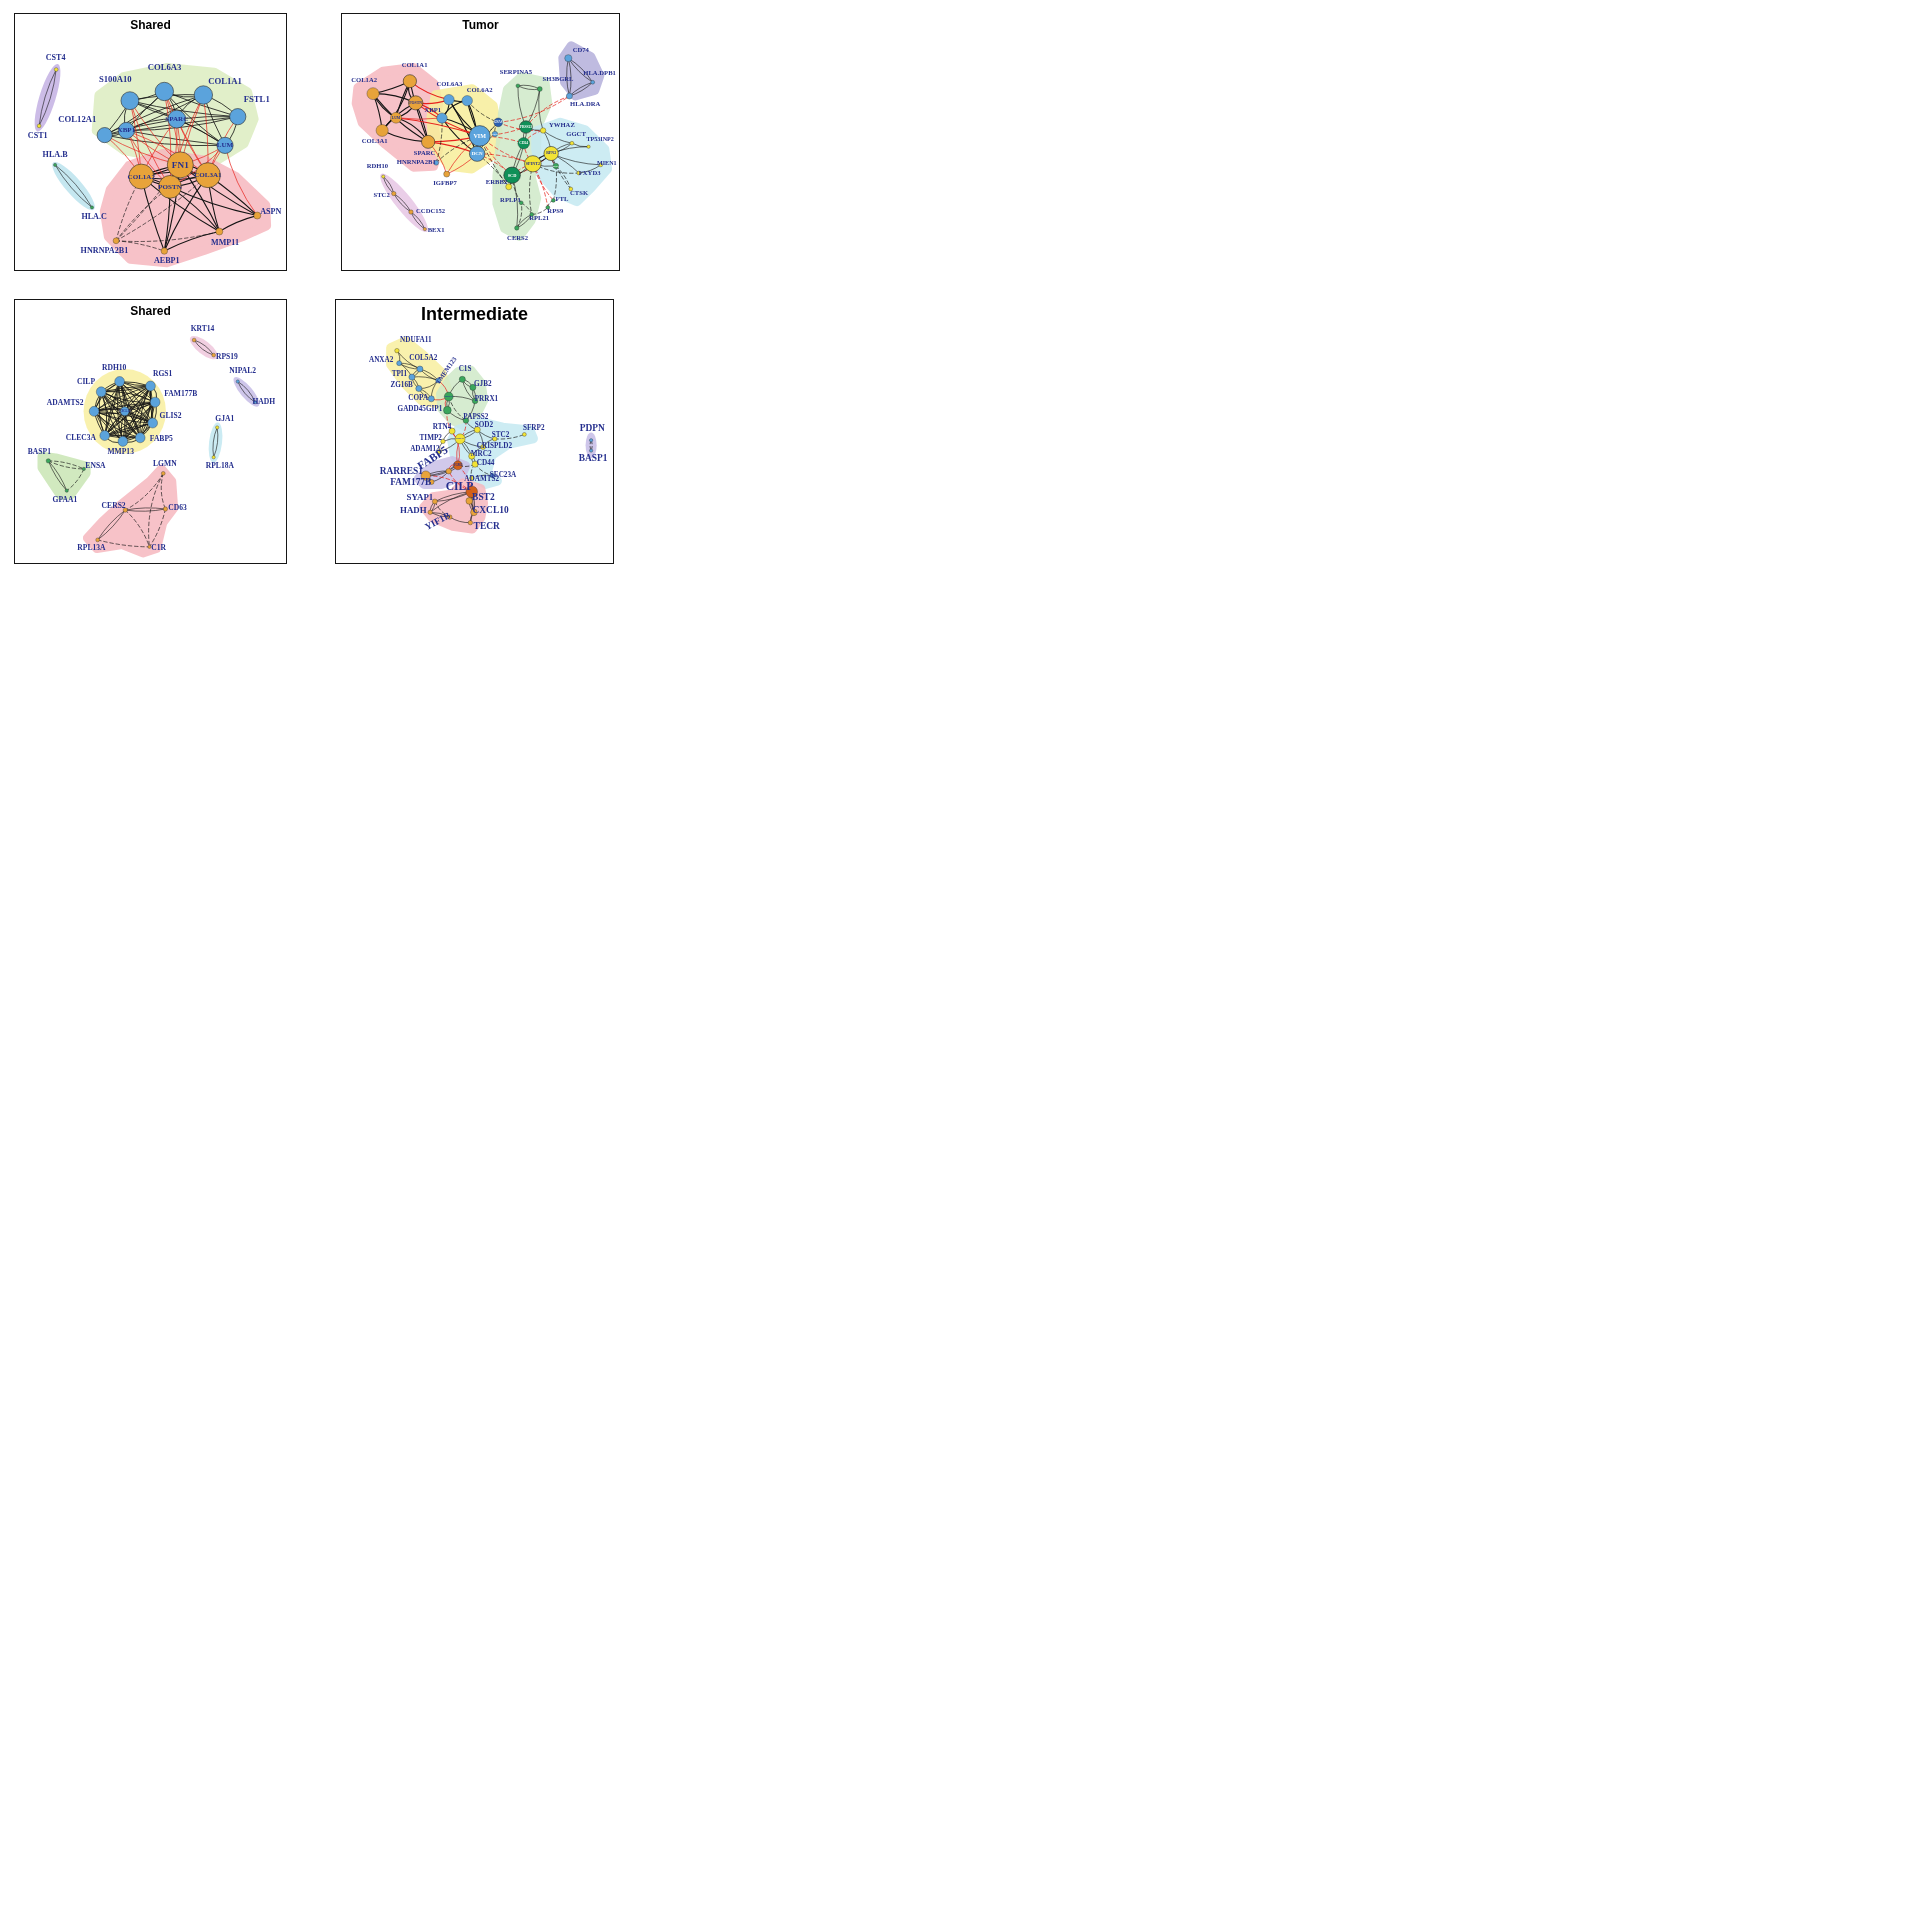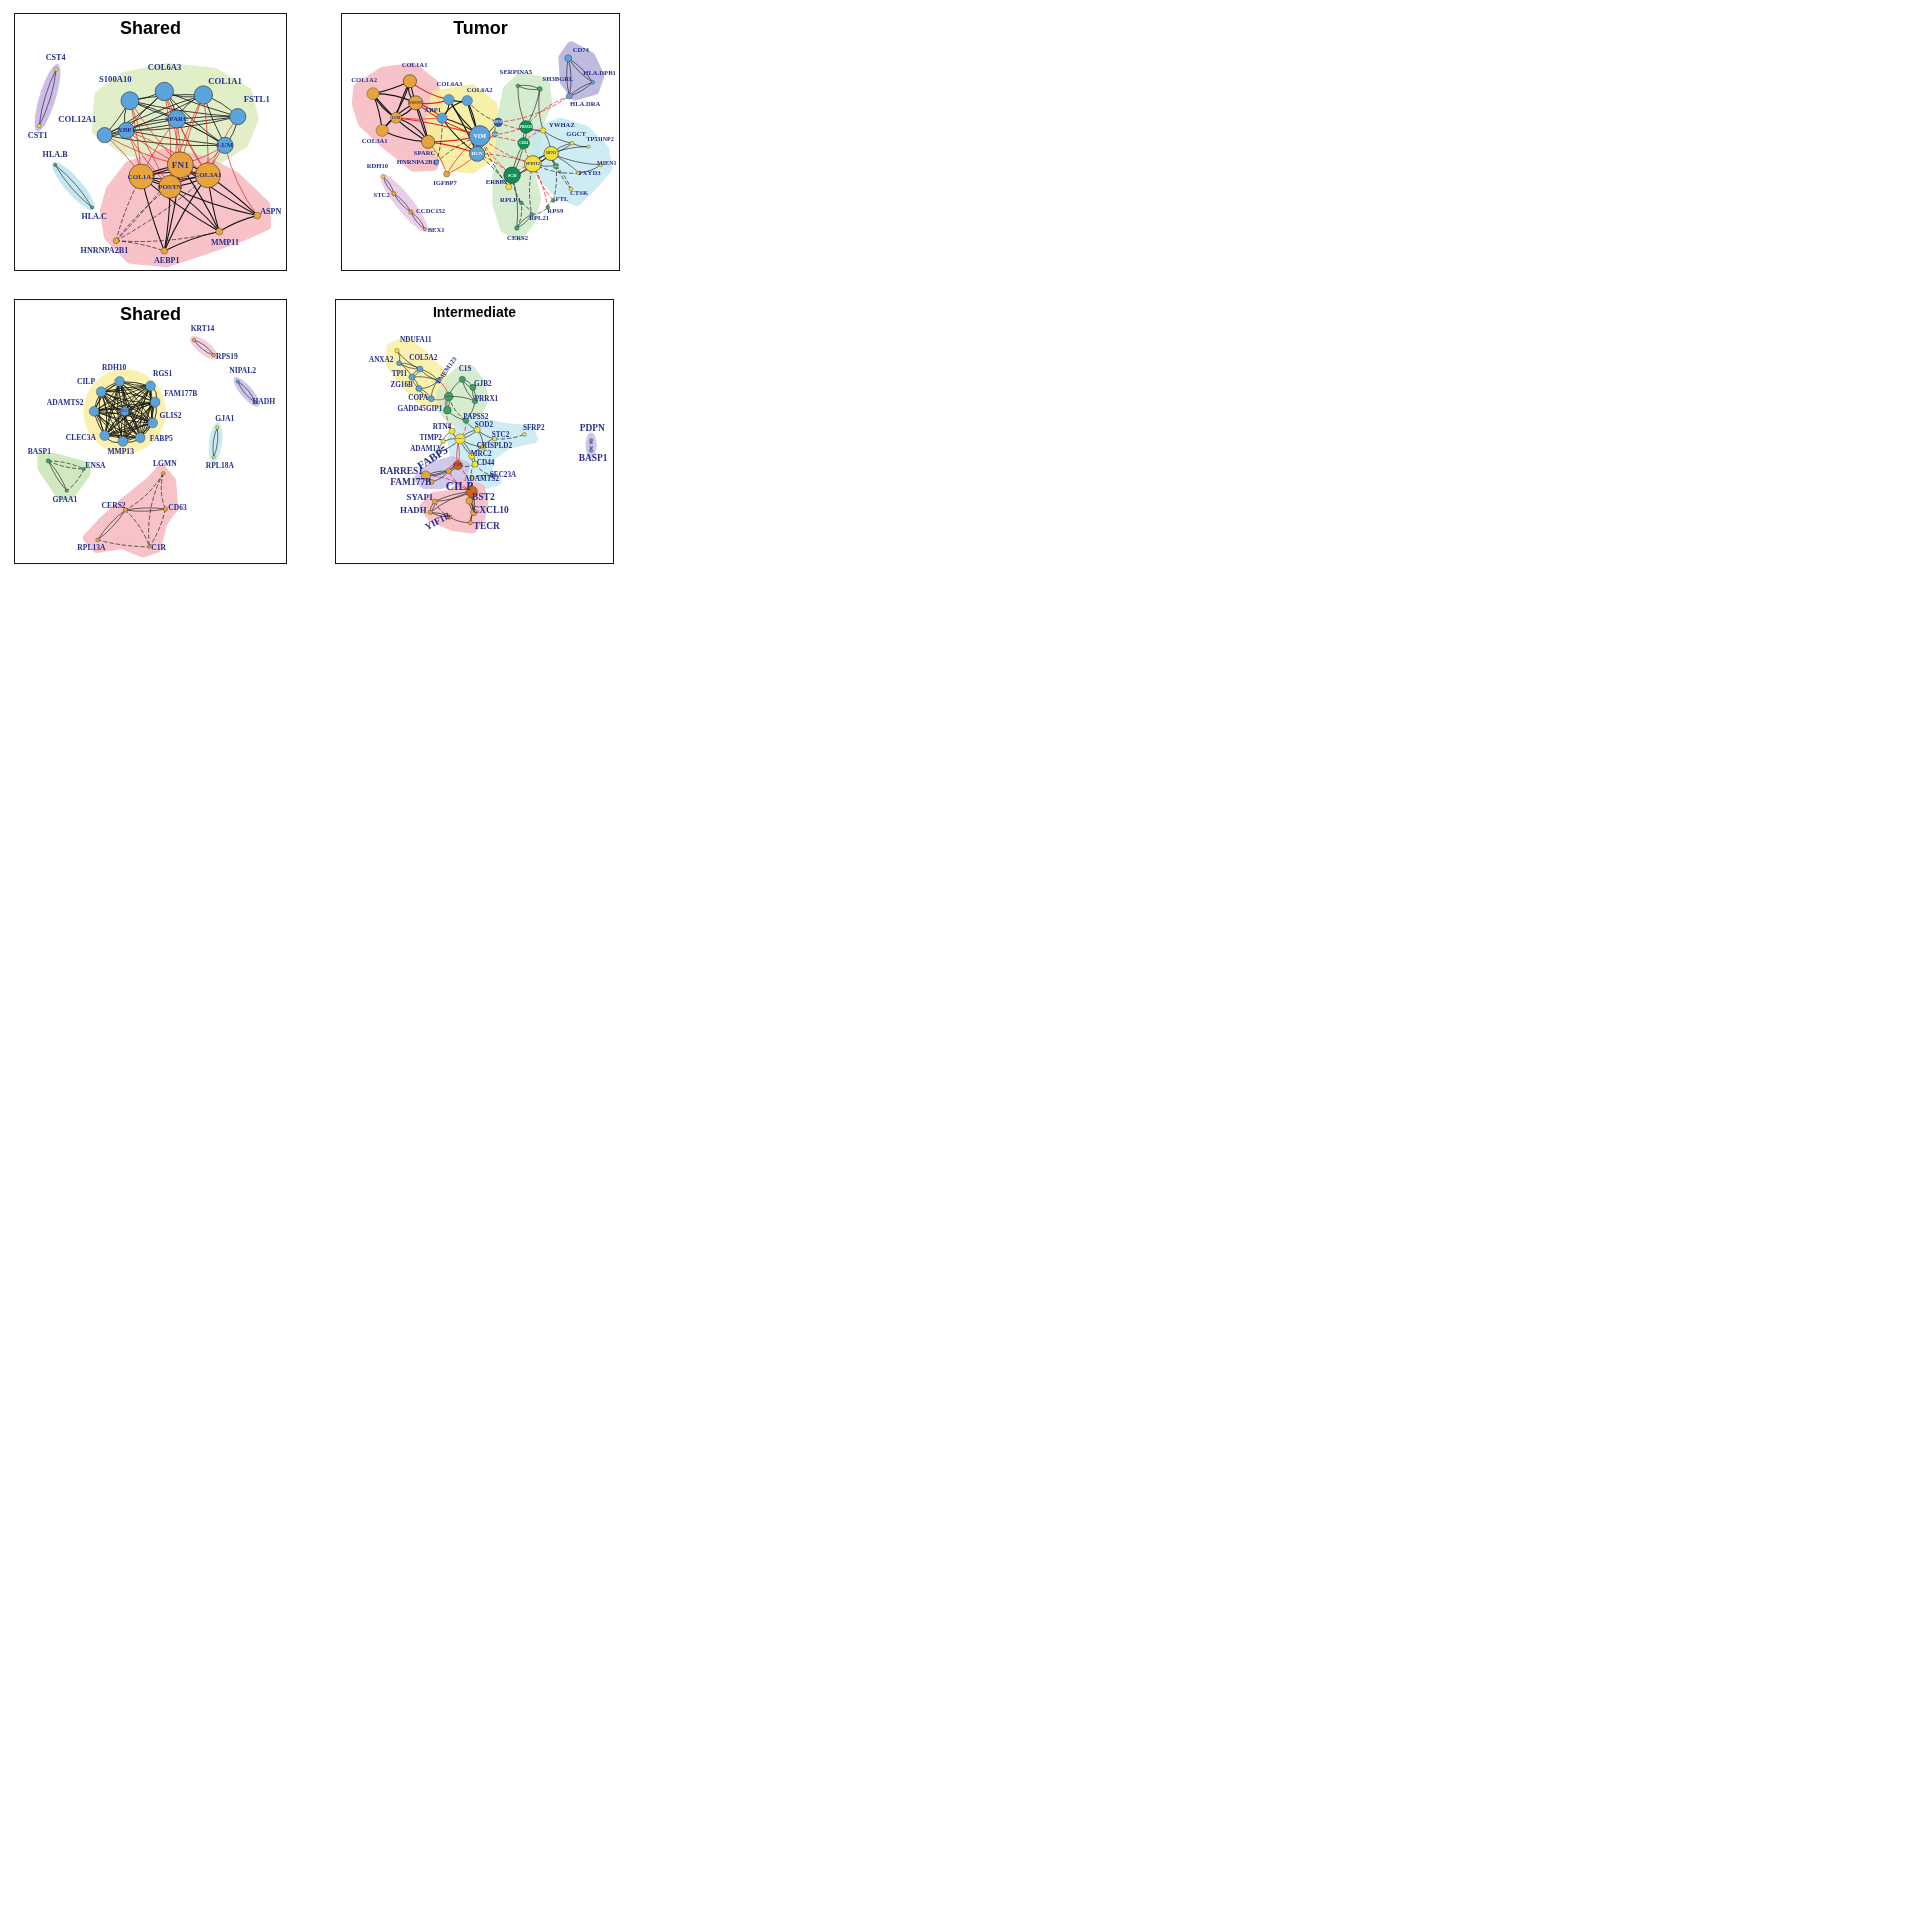--- a/index.html
+++ b/index.html
@@ -1,22 +1,22 @@
 <!DOCTYPE html>
 <html style="font-size:6.2px"><head>
 <meta charset="utf-8">
 <style>
   * { margin:0; padding:0; box-sizing:border-box; }
   body { background:#ffffff; font-family:"Liberation Sans", sans-serif; }
   .figure { position:relative; width:627px; height:577px; background:#fff; }
   .panel { position:absolute; border:1.2px solid #161616; background:#fff; overflow:hidden; }
   .panel svg { position:absolute; left:0; top:0; width:100%; height:100%; }
   .panel-title { position:absolute; top:3.9px; left:0; right:0; text-align:center;
-                 font-weight:bold; font-size:18px; color:#000; pointer-events:none; }
-  #panel-intermediate .panel-title { font-size:14px; }
+                 font-weight:bold; font-size:12px; color:#000; pointer-events:none; }
+  #panel-intermediate .panel-title { font-size:18px; }
   #panel-shared   { left:14px;  top:13px;  width:273px; height:258px; }
   #panel-tumor    { left:341px; top:13px;  width:279px; height:258px; }
   #panel-normal   { left:14px;  top:299px; width:273px; height:265px; }
   #panel-intermediate { left:335px; top:299px; width:279px; height:265px; }
 </style>
 </head>
 <body>
 
 <div class="figure">
   <div class="panel" id="panel-shared">

